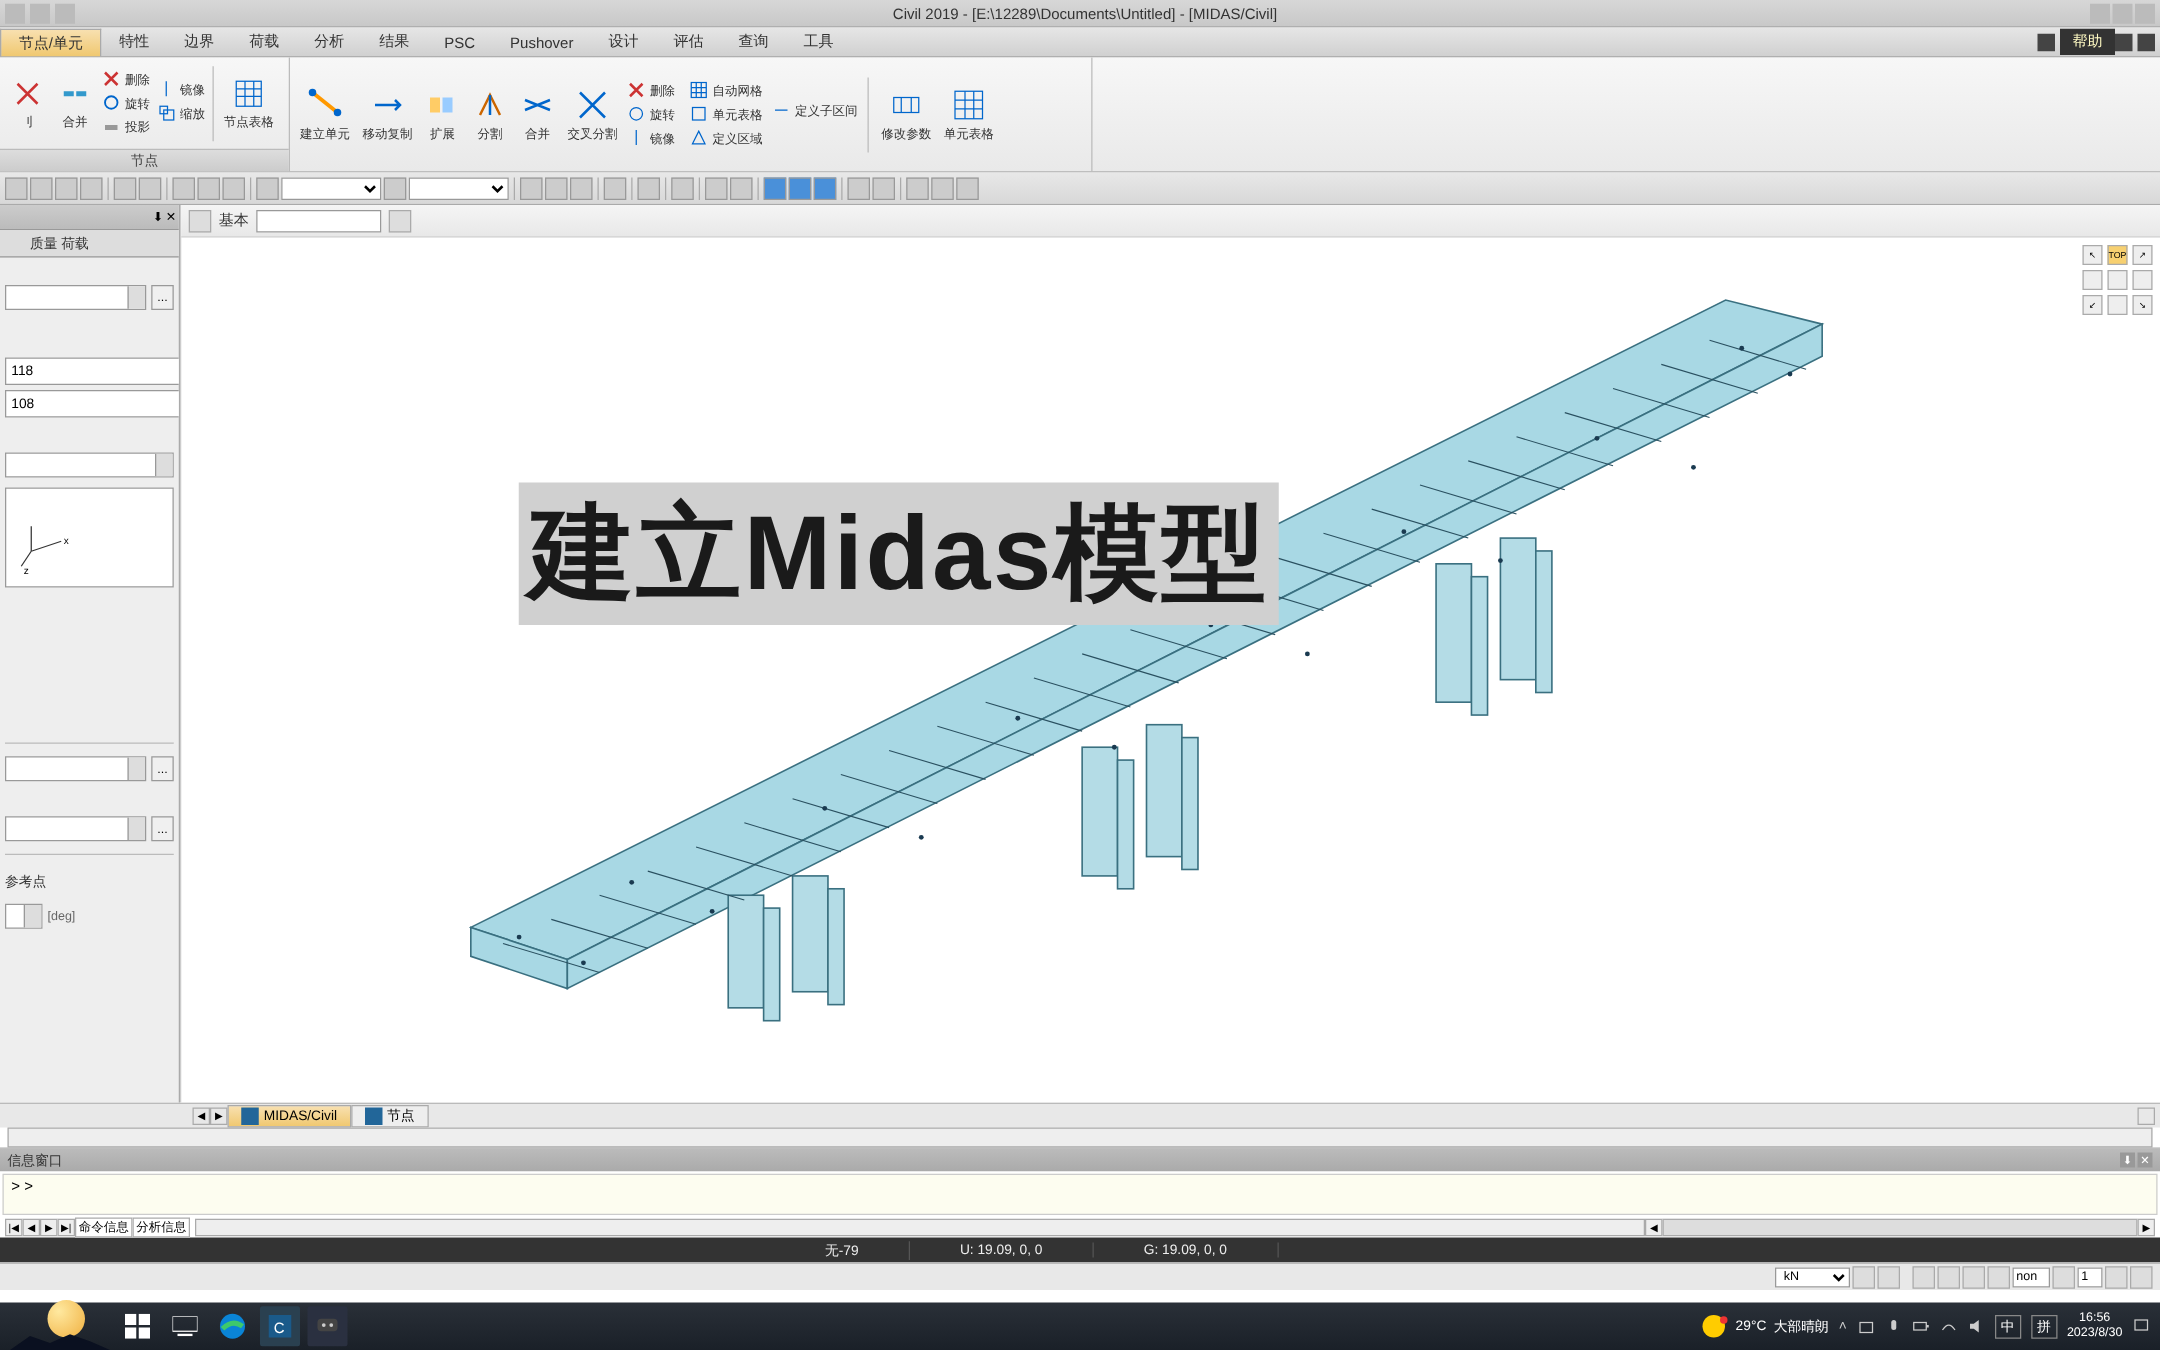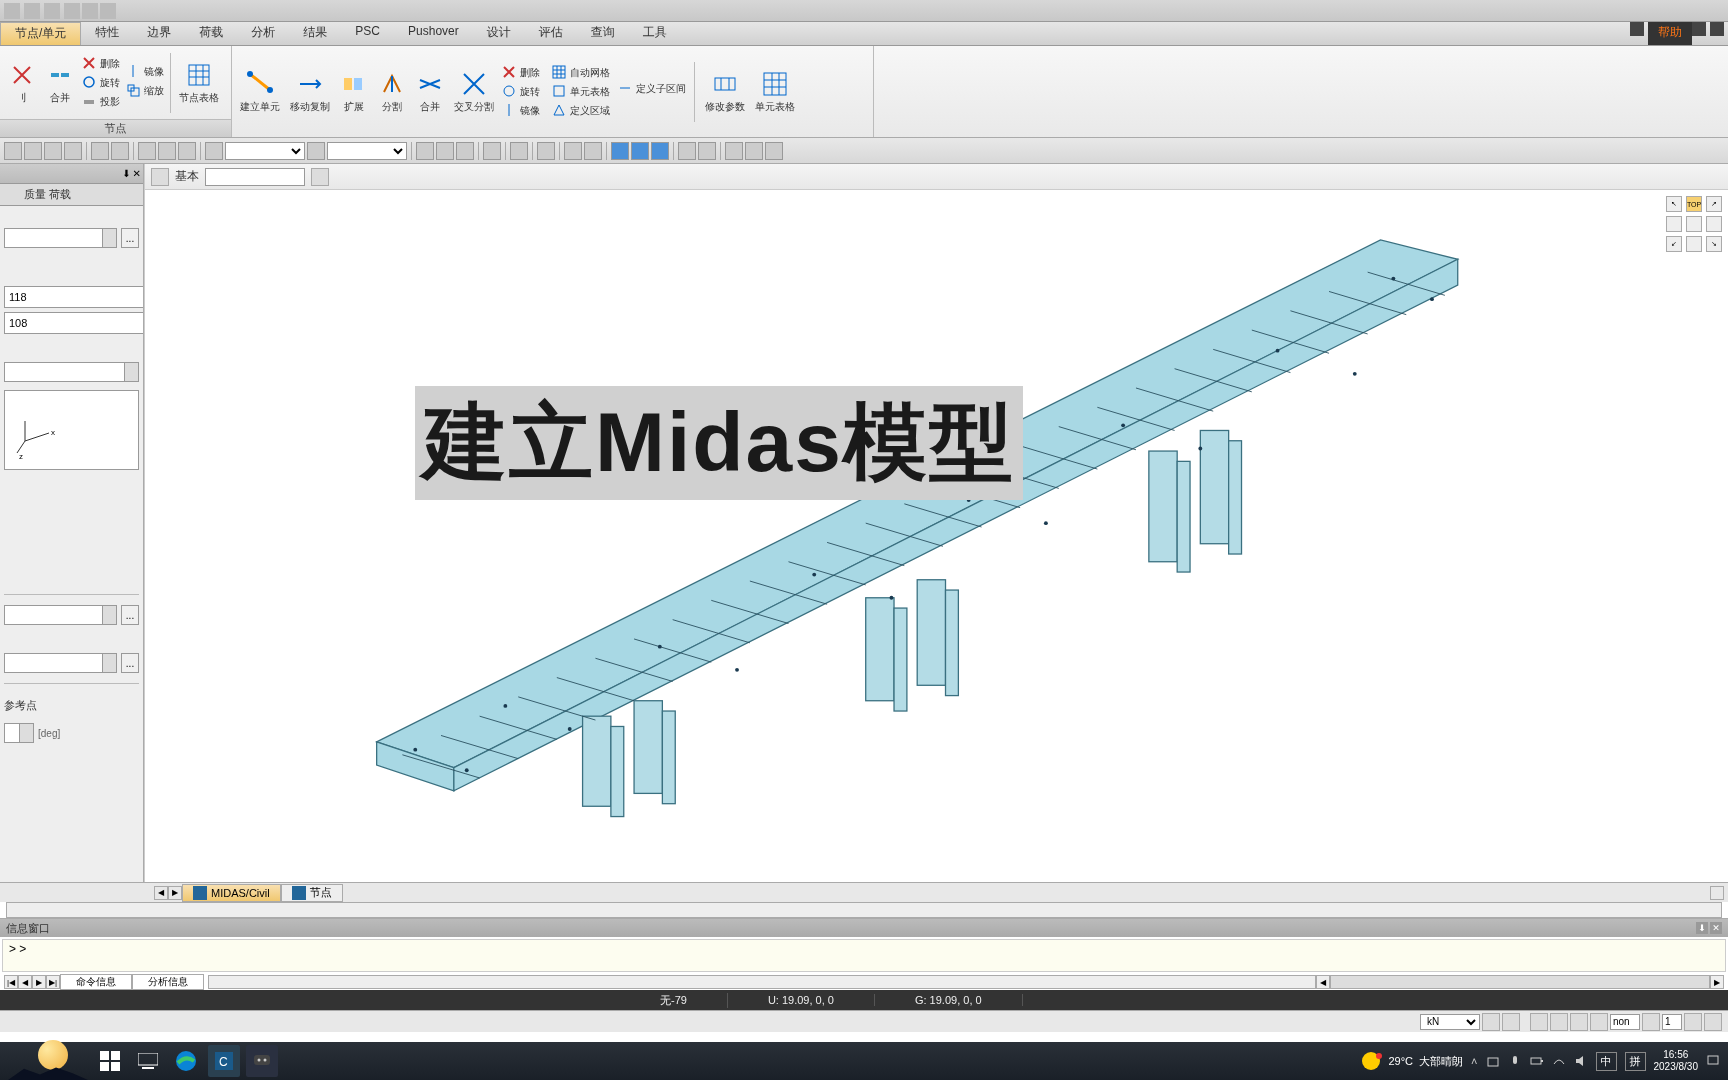--- a/index.html
+++ b/index.html
@@ -6,25 +6,25 @@
 body { width: 1728px; height: 1080px; background: #fff; overflow: hidden; position: relative; }
 
 
 .titlebar { height: 22px; background: linear-gradient(#d7d7d7,#c8c8c8); display: flex; align-items: center; border-bottom: 1px solid #999; }
 .titlebar .tb-left { display: flex; gap: 4px; padding: 0 4px; }
 .titlebar .tb-title { flex: 1; text-align: center; font-size: 12px; color: #333; }
 .titlebar .tb-right { display: flex; gap: 2px; padding-right: 4px; }
 .tb-ico { width: 16px; height: 16px; background: #bbb; display: inline-block; }
 
 
-.menubar { height: 24px; background: linear-gradient(#e6e6e6,#d0d0d0); display: flex; border-bottom: 1px solid #999; }
+.menubar { height: 24px; background: linear-gradient(#e6e6e6,#d0d0d0); display: flex; align-items: center; border-bottom: 1px solid #999; }
 .menubar .tab { padding: 2px 14px; font-size: 12px; color: #333; cursor: pointer; }
 .menubar .tab.active { background: linear-gradient(#f8e0b0,#f0c870); border: 1px solid #aaa; border-bottom: none; }
 .menubar .spacer { flex: 1; }
-.menubar .help { padding: 2px 10px; font-size: 12px; color: #f97316; background: #333; }
+.menubar .help { padding: 2px 10px; font-size: 12px; color: #fef9c3; background: #333; }
 .menubar .help-ico { width: 14px; height: 14px; background: #444; display: inline-block; margin-right: 4px; }
 
 
 .ribbon { height: 92px; background: linear-gradient(#f7f7f7,#e9e9e9); display: flex; border-bottom: 1px solid #aaa; }
 .ribbon-group { border-right: 1px solid #bbb; display: flex; flex-direction: column; }
 .ribbon-items { flex: 1; display: flex; align-items: center; padding: 2px 4px; gap: 2px; }
 .ribbon-label { text-align: center; font-size: 11px; color: #444; background: linear-gradient(#ddd,#ccc); padding: 1px 0; border-top: 1px solid #bbb; }
 .rbtn { display: flex; flex-direction: column; align-items: center; padding: 2px 4px; cursor: pointer; min-width: 36px; }
 .rbtn .ico { width: 28px; height: 28px; display: flex; align-items: center; justify-content: center; }
 .rbtn .lbl { font-size: 10px; color: #333; margin-top: 2px; white-space: nowrap; }
@@ -74,21 +74,21 @@
 .btab .ico { width: 14px; height: 14px; background: #269; }
 .scroll-h { height: 16px; background: #eee; border: 1px solid #aaa; margin: 0 6px; }
 
 .msg-window { height: 72px; border-top: 1px solid #aaa; display: flex; flex-direction: column; }
 .msg-hdr { height: 18px; background: linear-gradient(#bbb,#aaa); font-size: 11px; padding: 0 6px; display: flex; align-items: center; color: #333; }
 .msg-hdr .cls { margin-left: auto; display: flex; gap: 2px; }
 .msg-hdr .cls span { width: 12px; height: 12px; background: #999; font-size:9px; display:flex; align-items:center; justify-content:center; color:#fff; }
 .msg-body { flex: 1; background: #fdfdf0; border: 1px solid #ccc; margin: 2px; font-size: 12px; padding: 2px 6px; font-family: monospace; }
 .msg-tabs { height: 16px; display: flex; align-items: center; padding: 0 4px; gap: 0; }
 .msg-tabs .nav { width: 14px; height: 14px; border: 1px solid #aaa; background: #eee; font-size: 8px; display:flex; align-items:center; justify-content:center; }
-.msg-tabs .mt { font-size: 10px; border: 1px solid #aaa; padding: 0 15px; background: #fff; }
+.msg-tabs .mt { font-size: 10px; border: 1px solid #aaa; padding: 0 2px; background: #fff; }
 
 .status { height: 20px; background: #333; color: #eee; display: flex; align-items: center; font-size: 11px; }
 .status .cell { padding: 0 40px; border-right: 1px solid #555; }
 .status .spacer { flex: 1; }
 
 .status2 { height: 22px; background: #e8e8e8; border-top: 1px solid #aaa; display: flex; align-items: center; justify-content: flex-end; padding: 0 6px; gap: 2px; }
 .s2-ico { width: 18px; height: 18px; border: 1px solid #aaa; background: #ddd; }
 .s2-input { width: 30px; height: 16px; border: 1px solid #999; font-size: 10px; padding: 0 2px; background: #fff; }
 
 
@@ -106,20 +106,21 @@
 </style>
 </head>
 <body>
 
 <div class="titlebar">
   <div class="tb-left">
     <span class="tb-ico"></span>
     <span class="tb-ico"></span>
     <span class="tb-ico"></span>
   </div>
+  <div class="tb-title">Civil 2019 - [E:\12289\Documents\Untitled] - [MIDAS/Civil]</div>
   <div class="tb-right">
     <span class="tb-ico"></span>
     <span class="tb-ico"></span>
     <span class="tb-ico"></span>
   </div>
 </div>
 
 <div class="menubar">
   <div class="tab active">节点/单元</div>
   <div class="tab">特性</div>

